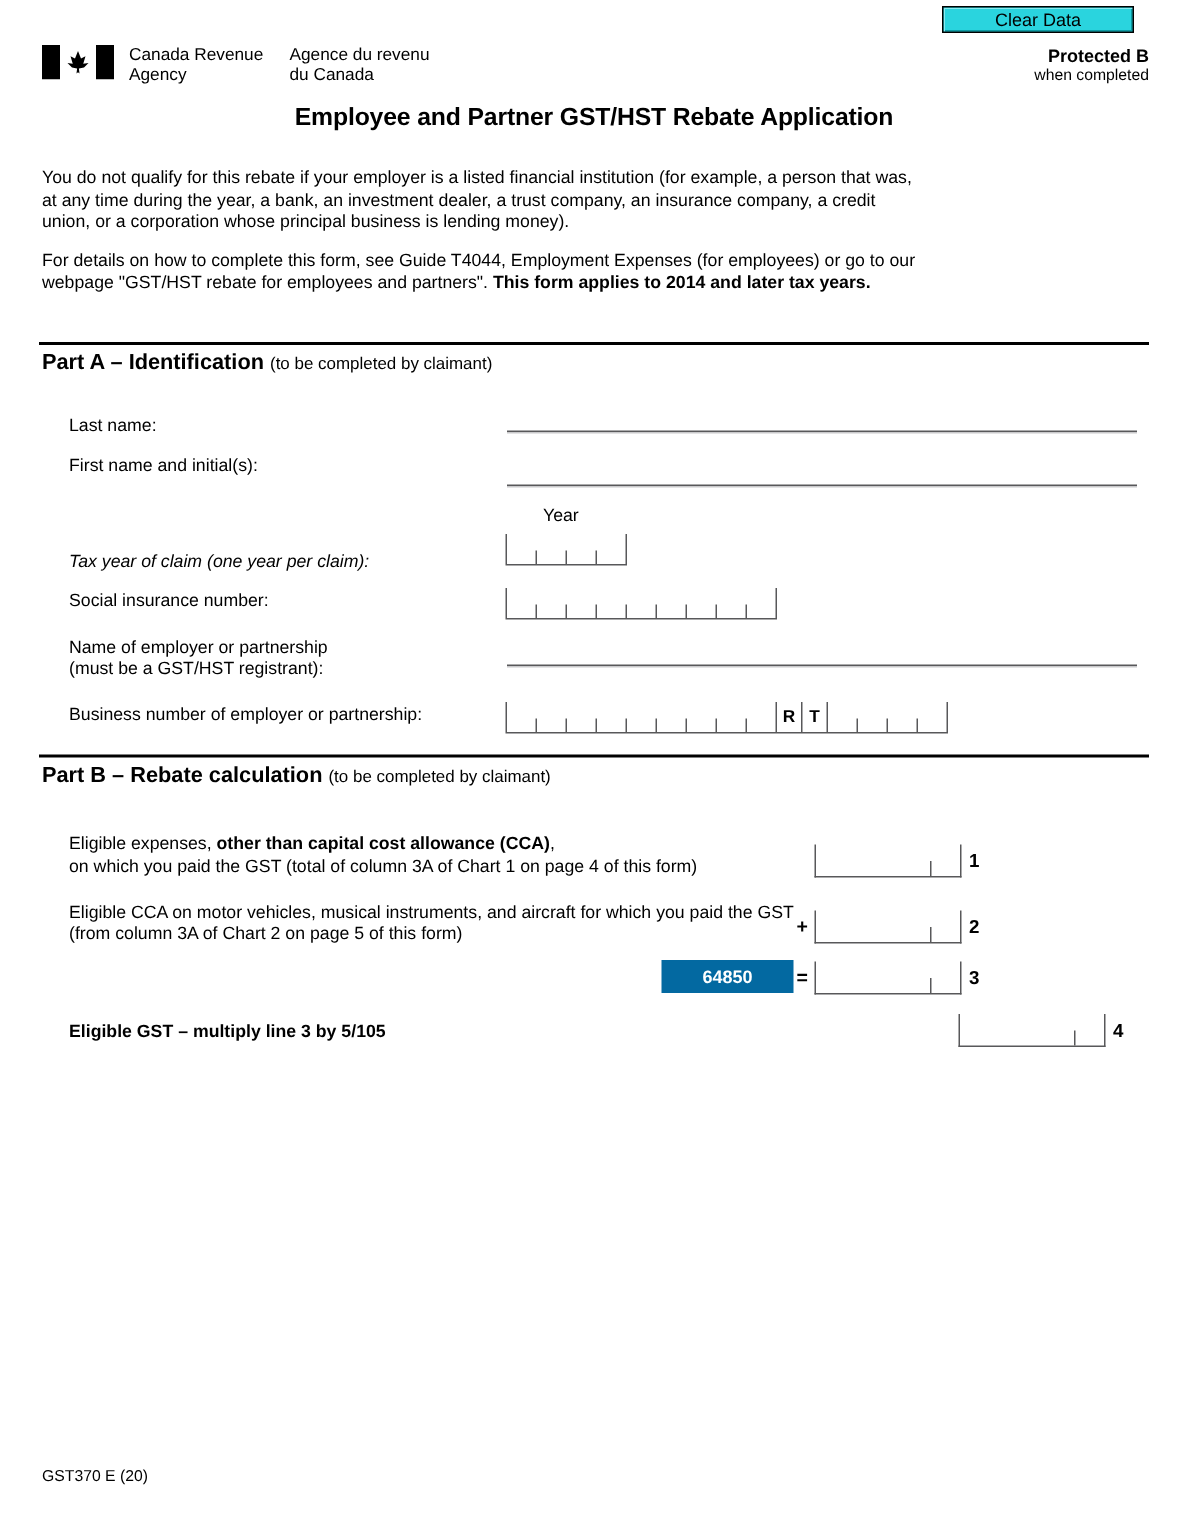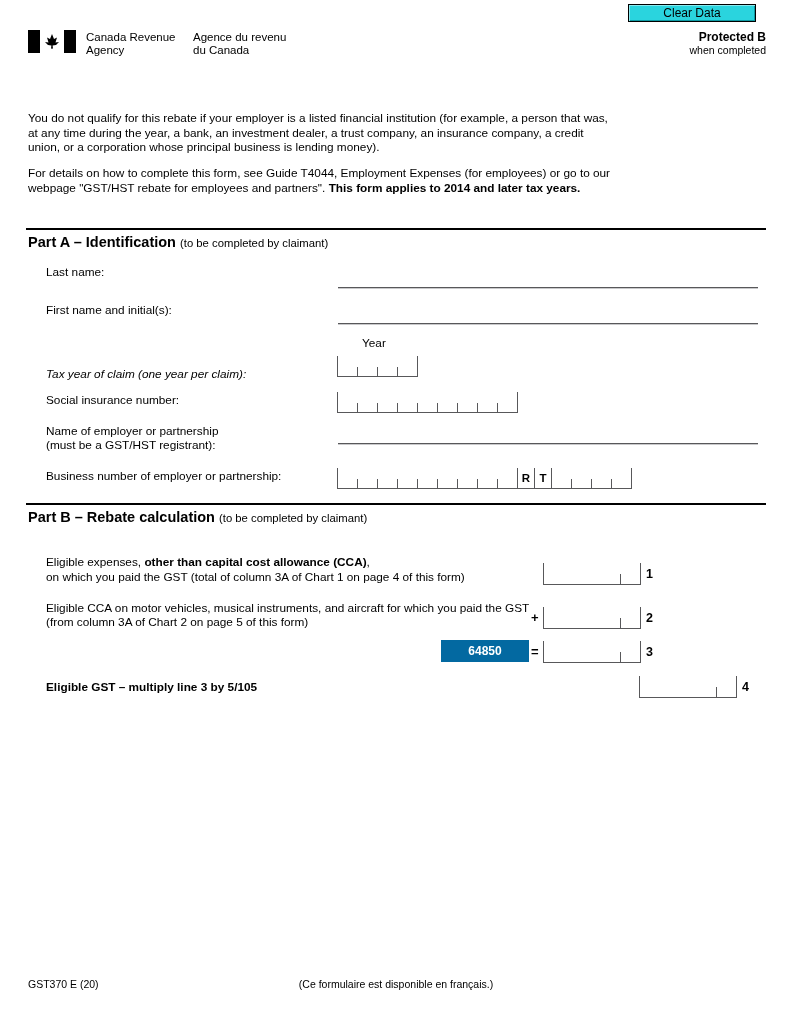--- a/index.html
+++ b/index.html
@@ -133,21 +133,21 @@
   }
   #part-a-heading { top: 234px; }
   #part-b-heading { top: 509px; }
 
   
   .field-label {
     left: 46px;
     font-size: 11.8px;
     line-height: 14.2px;
   }
-  #label-last-name { top: 265px; }
+  #label-last-name { top: 276px; }
   #label-first-name { top: 303px; }
   #label-tax-year { top: 367px; font-style: italic; }
   #label-sin { top: 393px; }
   #label-employer-name { top: 424px; }
   #label-business-number { top: 469px; }
 
   
   .field-underline {
     height: 1px;
     background: #58585a;
@@ -324,20 +324,21 @@
     </svg>
   </div>
   <div class="abs cra-text" id="cra-name-en">Canada Revenue
 Agency</div>
   <div class="abs cra-text" id="cra-name-fr">Agence du revenu
 du Canada</div>
 
   <div class="abs" id="protected-b">Protected B</div>
   <div class="abs" id="protected-b-sub">when completed</div>
 
+  <div class="abs" id="form-title">Employee and Partner GST/HST Rebate Application</div>
 
   <div class="abs intro" id="intro-para-1">You do not qualify for this rebate if your employer is a listed financial institution (for example, a person that was, at any time during the year, a bank, an investment dealer, a trust company, an insurance company, a credit union, or a corporation whose principal business is lending money).</div>
   <div class="abs intro" id="intro-para-2"><span>For details on how to complete this form, see Guide T4044, Employment Expenses (for employees) or go to our webpage "GST/HST rebate for employees and partners". </span><b>This form applies to 2014 and later tax years.</b></div>
 
 
   <div class="abs section-rule" id="rule-part-a"></div>
   <div class="abs part-heading" id="part-a-heading"><span>Part A – Identification</span> <span class="sub">(to be completed by claimant)</span></div>
 
   <div class="abs field-label" id="label-last-name">Last name:</div>
   <div class="abs field-underline" id="underline-last-name"></div>
@@ -421,15 +422,14 @@
     </div>
   <div class="abs line-number" id="line-num-3">3</div>
 
   <div class="abs pb-text" id="pb-line4-text">Eligible GST – multiply line 3 by 5/105</div>
   <div class="money-box" id="money-box-4">
       <span class="cents-tick"></span>
     </div>
   <div class="abs line-number" id="line-num-4">4</div>
 
   <div class="abs" id="footer-form-code">GST370 E (20)</div>
-  <div class="abs" id="footer-french-note">(Ce formulaire est disponible en français.)</div>
 
 </div>
 
 </body></html>

